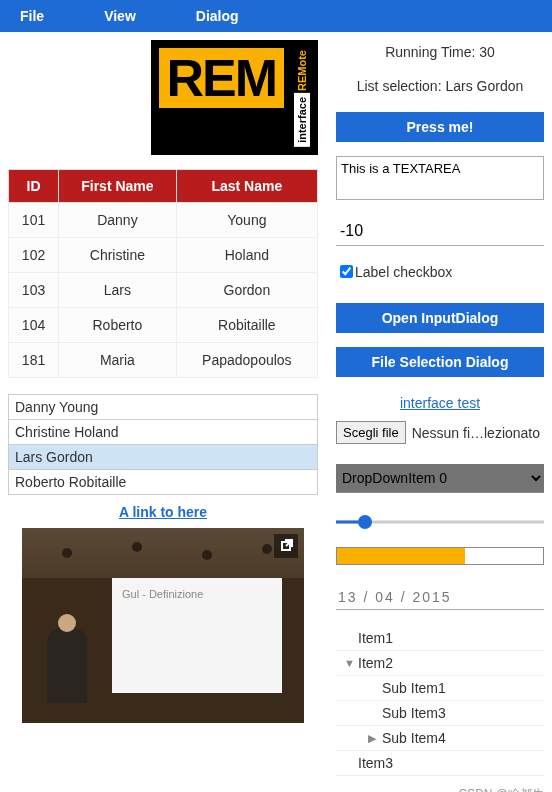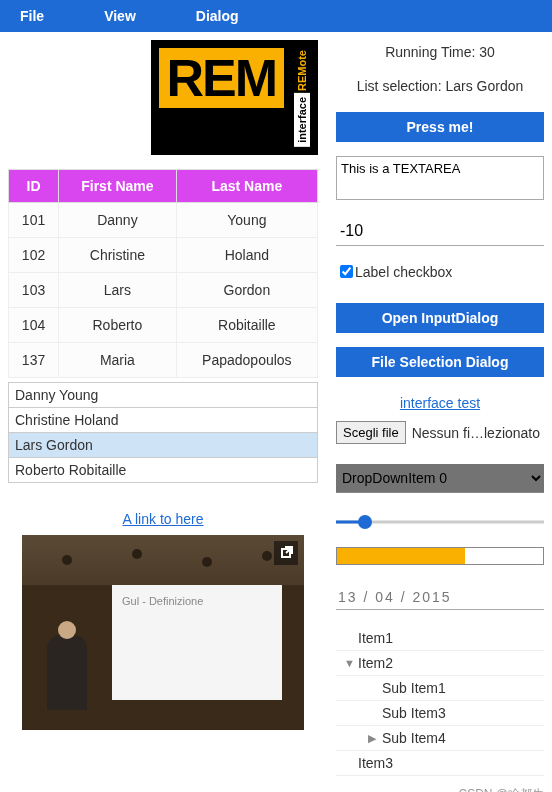--- a/index.html
+++ b/index.html
@@ -9,27 +9,27 @@
   .content { display: flex; padding: 0 8px 8px 8px; }
   .left { width: 310px; padding-top: 8px; }
   .right { flex: 1; padding: 12px 0 0 18px; }
   .logo-wrap { text-align: right; }
   .logo { background: #000; display: inline-block; padding: 8px; position: relative; }
   .logo-rem { background: #f9b000; display: inline-block; padding: 4px 8px; font-family: Impact, sans-serif; font-size: 52px; font-weight: bold; letter-spacing: -2px; color: #000; line-height: 1; }
   .logo-side { display:inline-flex; flex-direction:column; vertical-align:top; margin-left:6px;}
   .logo-remote { background:#000; color:#f9b000; font-size:11px; font-weight:bold; writing-mode:vertical-rl; transform:rotate(180deg); padding:2px;}
   .logo-int { background:#fff; color:#000; font-size:11px; font-weight:bold; writing-mode:vertical-rl; transform:rotate(180deg); padding:4px 2px;}
   table.data { width: 100%; border-collapse: collapse; margin-top: 14px; }
-  table.data th { background: #d946ef; color: #fff; padding: 8px 6px; border: 1px solid #ddd; font-weight: bold; font-size:14px;}
+  table.data th { background: #b91c1c; color: #fff; padding: 8px 6px; border: 1px solid #ddd; font-weight: bold; font-size:14px;}
   table.data td { padding: 9px 6px; border: 1px solid #eee; text-align: center; background:#fcfcfc; font-size:14px;}
-  .list { border: 1px solid #ccc; margin-top: 4px; }
+  .list { border: 1px solid #ccc; margin-top: 16px; }
   .list div { padding: 4px 6px; border-bottom: 1px solid #ccc; cursor: pointer; font-size:14px; }
   .list div:last-child { border-bottom: none; }
   .list div.selected { background: #cfe3f7; }
-  .link-center { text-align: center; margin: 28px 0 8px 0; }
+  .link-center { text-align: center; margin: 9px 0 8px 0; font-weight: bold; }
   .link-center a { color: #1e6bd6; text-decoration: underline; font-size:14px;}
   .video { position: relative; width: 282px; height: 195px; background: #3a2a1a; margin: 4px auto 0 auto; overflow: hidden; }
   .video-ceiling { position:absolute; top:0; left:0; right:0; height:50px; background:linear-gradient(#5a4a35,#4a3a28);}
   .ceiling-dot { position:absolute; width:10px; height:10px; border-radius:50%; background:#2a1f14;}
   .video-screen { position:absolute; left:90px; top:50px; width:170px; height:115px; background:#f5f5f5; color:#888; padding:10px; font-size:11px;}
   .video-speaker { position:absolute; left:25px; bottom:20px; width:40px; height:75px; background:#2a2520; border-radius:14px 14px 0 0;}
   .video-speaker::before { content:""; position:absolute; top:-14px; left:11px; width:18px; height:18px; border-radius:50%; background:#c9a883;}
   .video-popout { position:absolute; top:6px; right:6px; width:24px; height:24px; background:rgba(0,0,0,0.5); display:flex; align-items:center; justify-content:center;}
   .video-popout svg { stroke:#fff; fill:none; stroke-width:2;}
   .rt { text-align: center; font-size: 14px; margin-bottom: 18px; }
@@ -101,21 +101,21 @@
             <td>103</td>
             <td>Lars</td>
             <td>Gordon</td>
           </tr>
           <tr>
             <td>104</td>
             <td>Roberto</td>
             <td>Robitaille</td>
           </tr>
           <tr>
-            <td>137</td>
+            <td>181</td>
             <td>Maria</td>
             <td>Papadopoulos</td>
           </tr>
         </tbody>
     </table>
 
     <div class="list" id="list">
         <div>Danny Young</div>
         <div>Christine Holand</div>
         <div class="selected">Lars Gordon</div>

